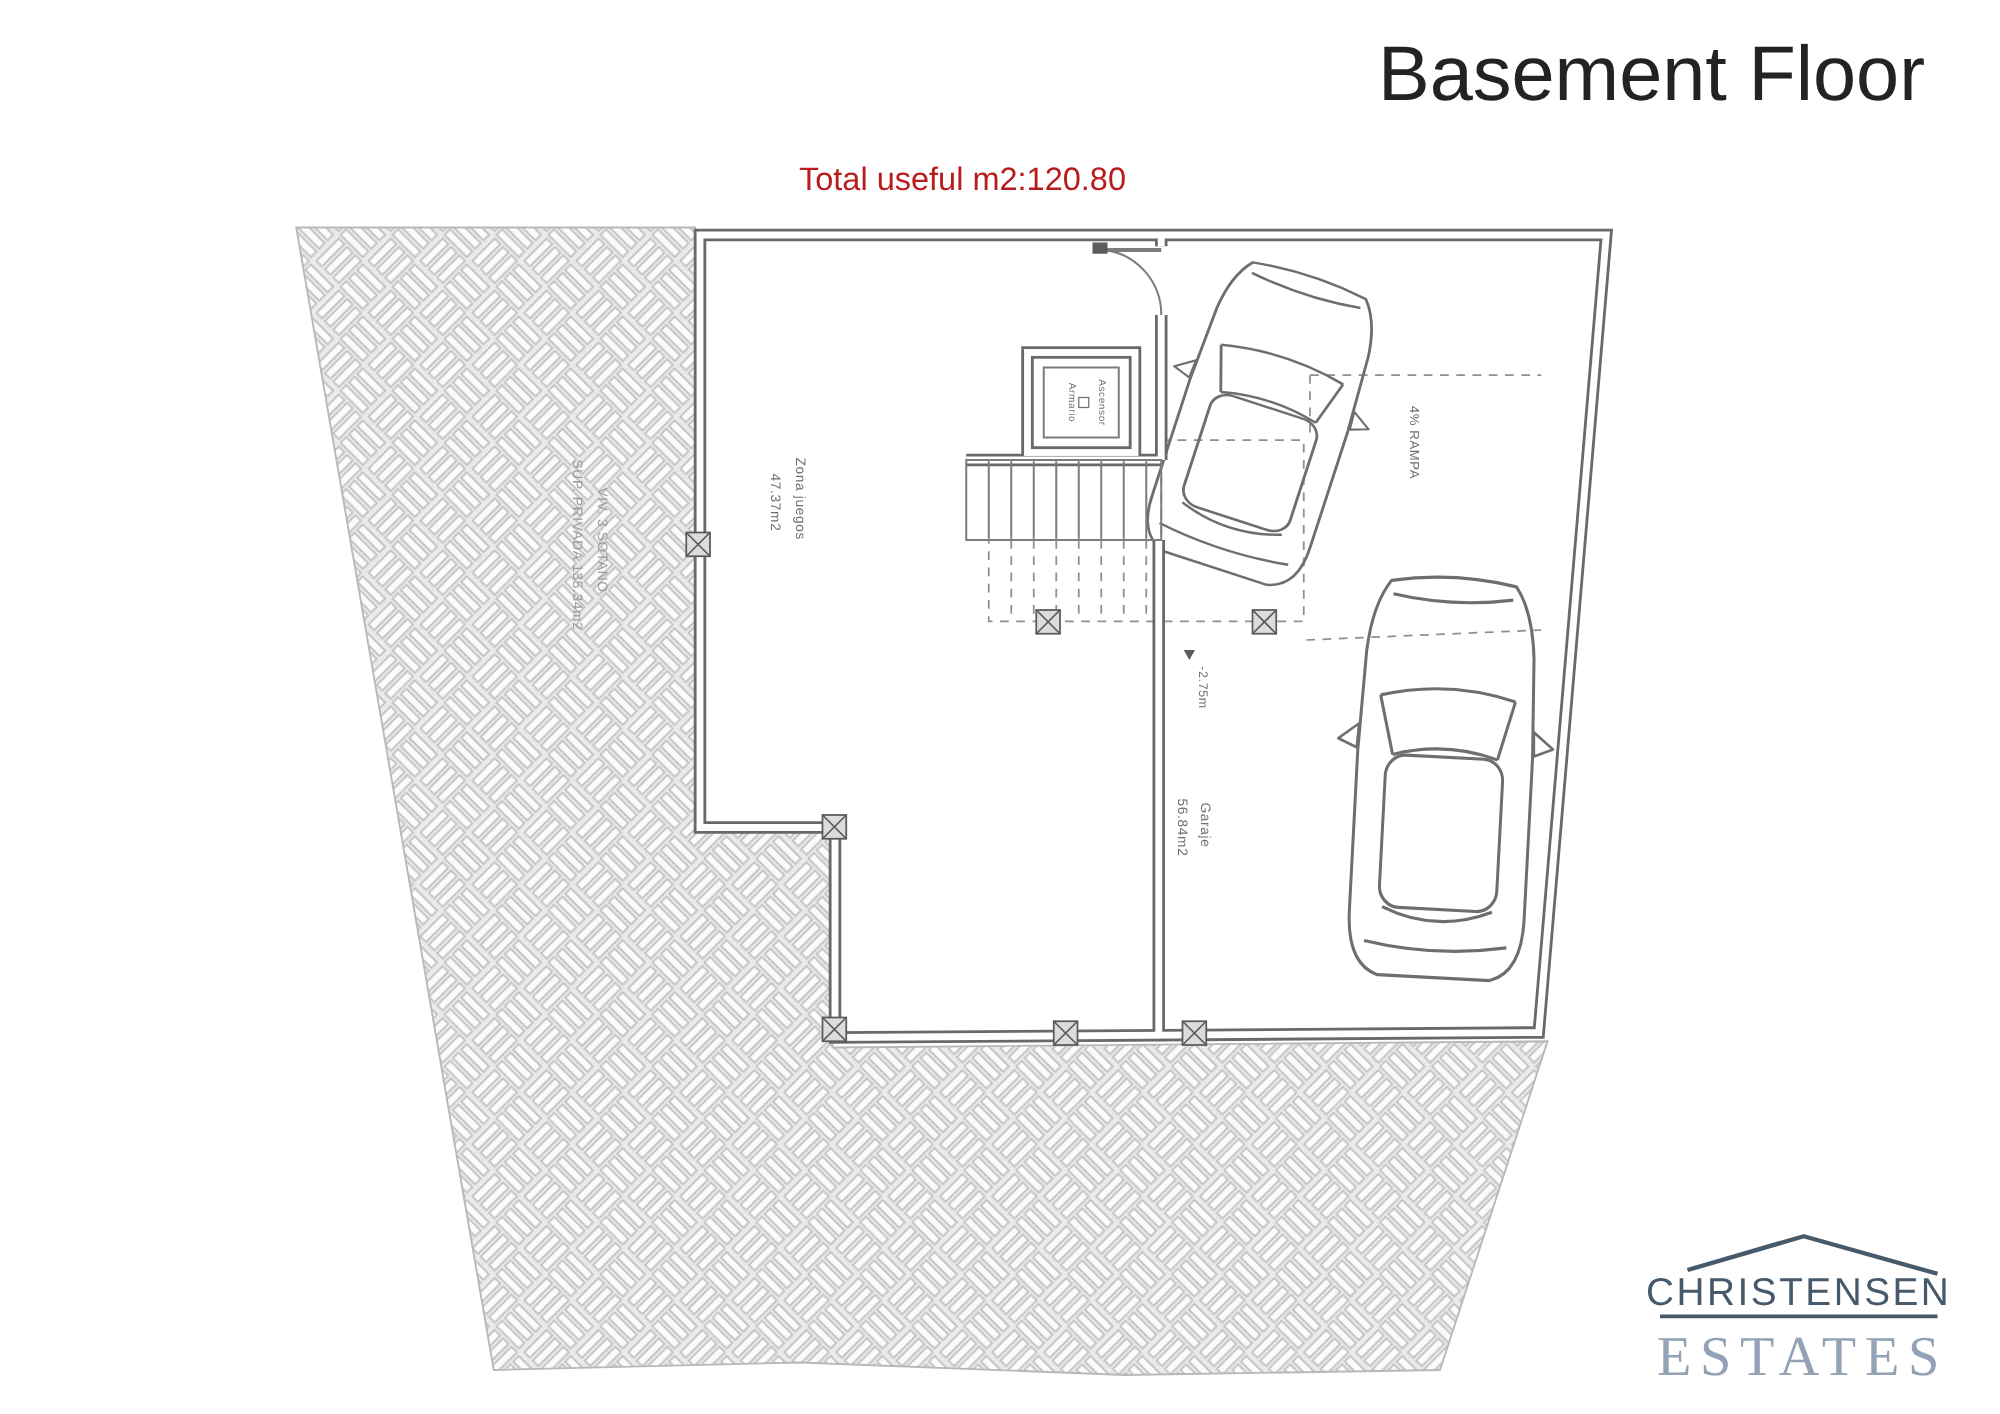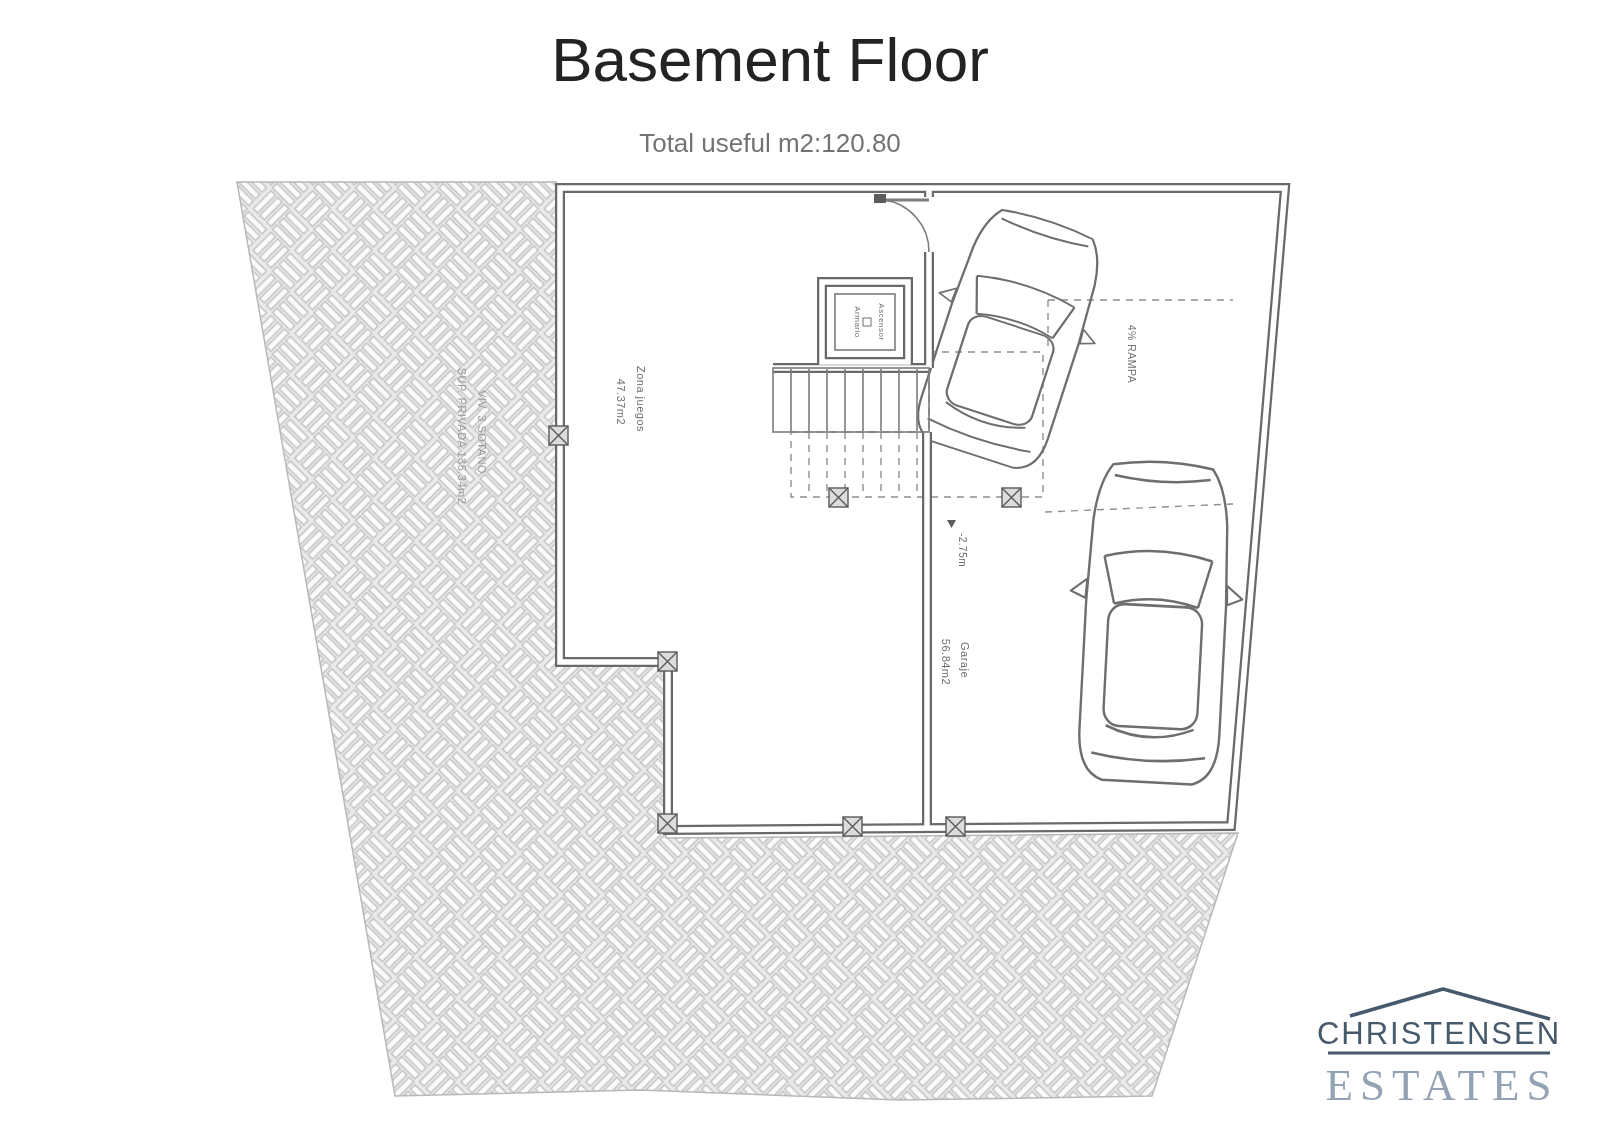--- a/index.html
+++ b/index.html
@@ -1,21 +1,21 @@
 <!DOCTYPE html>
 <html><head>
 <meta charset="utf-8">
 <style>
   html,body{margin:0;padding:0;background:#ffffff;}
   .page{position:relative;width:1600px;height:1131px;background:#ffffff;overflow:hidden;
         font-family:"Liberation Sans",sans-serif;}
-  .title{position:absolute;left:0;top:24px;width:1540px;text-align:center;
+  .title{position:absolute;left:0;top:24px;width:1540px;text-align:right;
          font-size:62px;font-weight:400;color:#232323;letter-spacing:0px;}
   .subtitle{position:absolute;left:0;top:128px;width:1540px;text-align:center;
-            font-size:26px;font-weight:400;color:#737373;}
+            font-size:26px;font-weight:400;color:#b91c1c;}
   svg text{font-family:"Liberation Sans",sans-serif;}
   .plan-label{letter-spacing:0.5px;}
   .logo-top{font-family:"Liberation Sans",sans-serif;letter-spacing:2px;}
   .logo-bottom{font-family:"Liberation Serif",serif;letter-spacing:7px;}
 </style>
 </head>
 <body>
 
 <div class="page">
 

